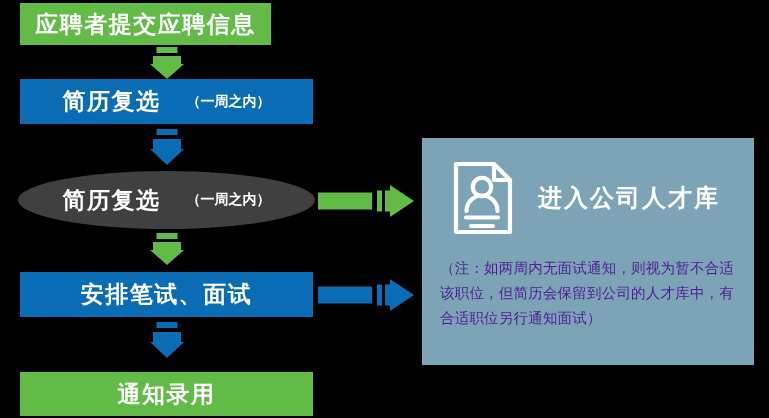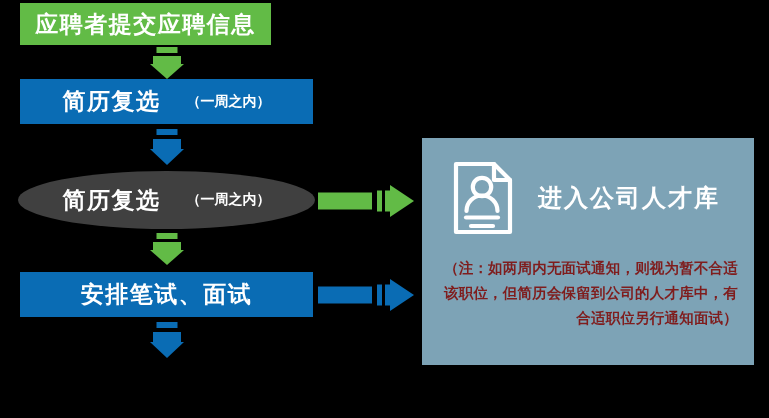--- a/index.html
+++ b/index.html
@@ -54,22 +54,22 @@
     position:absolute; left:30px; top:14px; right:10px; height:92px;
     display:flex; align-items:center;
   }
   #panel-icon { width:62px; height:78px; flex:0 0 auto; }
   #panel-title {
     margin-left:24px; color:#fff; font-size:24px; font-weight:bold;
     letter-spacing:2px; white-space:nowrap;
   }
   #panel-note {
     position:absolute; left:18px; right:16px; top:118px;
-    color:#7f1d1d; font-size:14.5px; font-weight:bold; line-height:1.72;
-    text-align:right; letter-spacing:0.2px;
+    color:#4c1d95; font-size:14.5px; font-weight:normal; line-height:1.72;
+    text-align:left; letter-spacing:0.2px;
   }
 </style>
 </head>
 <body>
 
 <div id="canvas">
 
   <div class="node rect-green" style="left:20px; top:3px; width:251px; height:42px;">
     <span class="main">应聘者提交应聘信息</span>
   </div>
@@ -105,20 +105,23 @@
   <div class="node rect-blue" style="left:20px; top:272px; width:293px; height:45px;justify-content:center;">
     <span class="main">安排笔试、面试</span>
   </div>
 
   <div class="vconn" style="left:20px; top:317px; width:293px; height:48px;">
     <div class="cap" style="top:5px;  width:21px; height:6px;  background:#0a6cb4;"></div>
     <div class="stem" style="top:15px; width:28px; height:10px; background:#0a6cb4;"></div>
     <div class="head" style="top:25px; border-top:16px solid #0a6cb4;"></div>
   </div>
 
+  <div class="node rect-green" style="left:20px; top:372px; width:293px; height:44px;">
+    <span class="main">通知录用</span>
+  </div>
 
   <div class="hconn" style="left:318px; top:185px; width:98px; height:32px;">
     <div class="bar" style="left:0px;  width:54px; height:17px; background:#62bb46;"></div>
     <div class="tick" style="left:59px; width:5px;  height:21px; background:#62bb46;"></div>
     <div class="tick" style="left:67px; width:5px;  height:21px; background:#62bb46;"></div>
     <div class="head" style="left:72px; border-left:24px solid #62bb46;"></div>
   </div>
 
   <div class="hconn" style="left:318px; top:279px; width:98px; height:32px;">
     <div class="bar" style="left:0px;  width:54px; height:17px; background:#0a6cb4;"></div>

